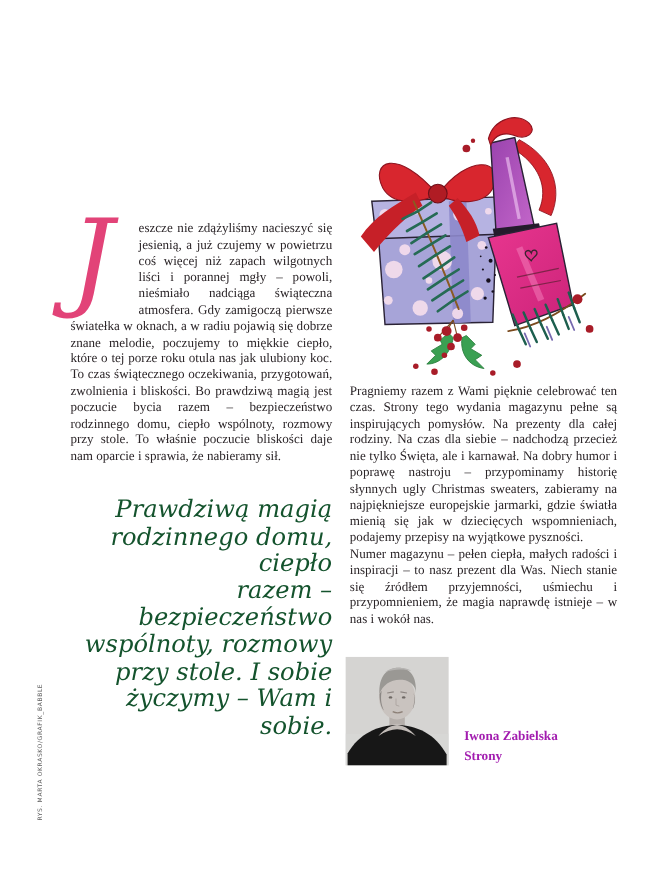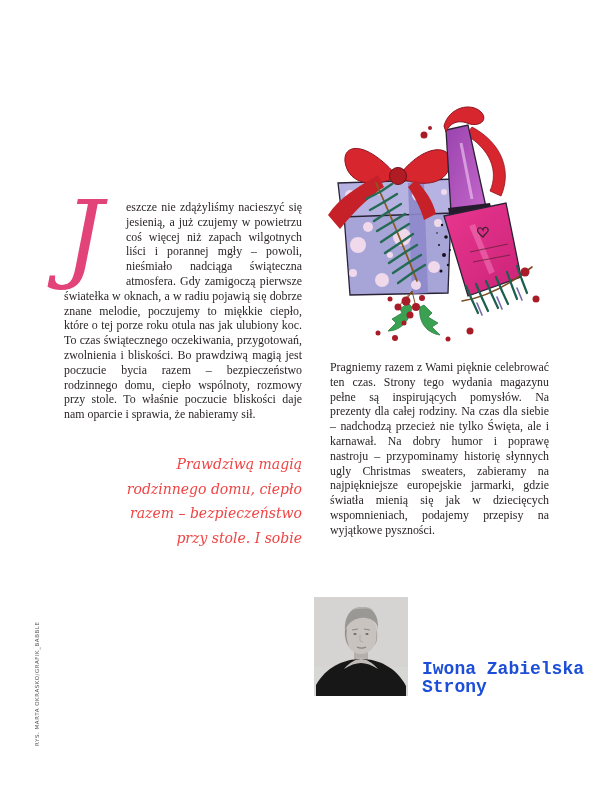--- a/index.html
+++ b/index.html
@@ -14,34 +14,34 @@
   
   .body-copy{position:absolute;left:64px;top:200px;width:238px;margin:0;
              font-size:11.9px;line-height:14.8px;text-align:justify;color:#2b2528;}
   .dropcap{float:left;width:55px;height:92px;margin:-4px 7px 0 0;
            font-family:"DejaVu Serif",serif;font-style:italic;
            font-size:98px;line-height:80px;color:#e24378;}
 
   
   .pull-quote{position:absolute;left:50px;top:452px;width:252px;text-align:right;
               font-family:"DejaVu Serif",serif;font-style:italic;
-              font-size:14px;line-height:24.6px;color:#ef4444;}
+              font-size:22px;line-height:24.6px;color:#14532d;}
   .pull-quote span{display:block;}
 
   
   .right-copy{position:absolute;left:318px;top:348px;width:243px;
               font-size:11.9px;line-height:14.8px;text-align:justify;color:#2b2528;}
-  .right-copy p{margin:12px;}
+  .right-copy p{margin:0;}
 
   .illustration{position:absolute;left:320px;top:95px;width:225px;height:250px;}
   .portrait{position:absolute;left:314px;top:597px;width:94px;height:99px;}
 
   .signature{position:absolute;left:422px;top:660px;
-             font-family:Liberation Mono, monospace;font-weight:bold;
-             font-size:18px;line-height:18px;color:#1d4ed8;}
+             font-family:Liberation Serif, serif;font-weight:bold;
+             font-size:12px;line-height:18px;color:#a21caf;}
 </style>
 </head>
 <body>
 
 <div class="page">
 
   <div class="credit">RYS. MARTA OKRASKO/GRAFIK_BABBLE</div>
 
   <svg class="illustration" viewBox="0 0 225 250" xmlns="http://www.w3.org/2000/svg">
     <defs>
@@ -178,25 +178,28 @@
       </g>
     </g>
   </svg>
 
   <p class="body-copy"><span class="dropcap">J</span><span>eszcze nie zdążyliśmy nacieszyć się jesienią, a już czujemy w powietrzu coś więcej niż zapach wilgotnych liści i porannej mgły – powoli, nieśmiało nadciąga świąteczna atmosfera. Gdy zamigoczą pierwsze światełka w oknach, a w radiu pojawią się dobrze znane melodie, poczujemy to miękkie ciepło, które o tej porze roku otula nas jak ulubiony koc. To czas świątecznego oczekiwania, przygotowań, zwolnienia i bliskości. Bo prawdziwą magią jest poczucie bycia razem – bezpieczeństwo rodzinnego domu, ciepło wspólnoty, rozmowy przy stole. To właśnie poczucie bliskości daje nam oparcie i sprawia, że nabieramy sił.</span></p>
 
   <div class="pull-quote">
     <span>Prawdziwą magią</span>
     <span>rodzinnego domu, ciepło</span>
     <span>razem – bezpieczeństwo</span>
+    <span>wspólnoty, rozmowy</span>
     <span>przy stole. I sobie</span>
+    <span>życzymy – Wam i sobie.</span>
   </div>
 
   <div class="right-copy">
     <p>Pragniemy razem z Wami pięknie celebrować ten czas. Strony tego wydania magazynu pełne są inspirujących pomysłów. Na prezenty dla całej rodziny. Na czas dla siebie – nadchodzą przecież nie tylko Święta, ale i karnawał. Na dobry humor i poprawę nastroju – przypominamy historię słynnych ugly Christmas sweaters, zabieramy na najpiękniejsze europejskie jarmarki, gdzie światła mienią się jak w dziecięcych wspomnieniach, podajemy przepisy na wyjątkowe pyszności.</p>
+    <p>Numer magazynu – pełen ciepła, małych radości i inspiracji – to nasz prezent dla Was. Niech stanie się źródłem przyjemności, uśmiechu i przypomnieniem, że magia naprawdę istnieje – w nas i wokół nas.</p>
   </div>
 
   <svg class="portrait" viewBox="0 0 94 99" xmlns="http://www.w3.org/2000/svg">
     <rect width="94" height="99" fill="#d5d4d2"></rect>
     <rect x="0" y="70" width="94" height="29" fill="#dad9d7" opacity=".5"></rect>
     <rect x="40" y="48" width="14" height="18" fill="#b5afab"></rect>
     <path d="M30,72 C36,64 42,61 47,61 C52,61 58,64 64,72 L60,78 L34,78 Z" fill="#c2bcb8"></path>
     <ellipse cx="47" cy="37" rx="16.5" ry="20" fill="#c9c3bf"></ellipse>
     <path d="M31,34 C30,18 38,10 48,10 C59,10 65,18 64,33 C64,26 59,22 52,21 C42,20 34,25 31,34 Z" fill="#9a9894"></path>
     <path d="M31,34 C31,42 33,47 35,49 C32,42 32,37 33,31 Z" fill="#8b8784"></path>

